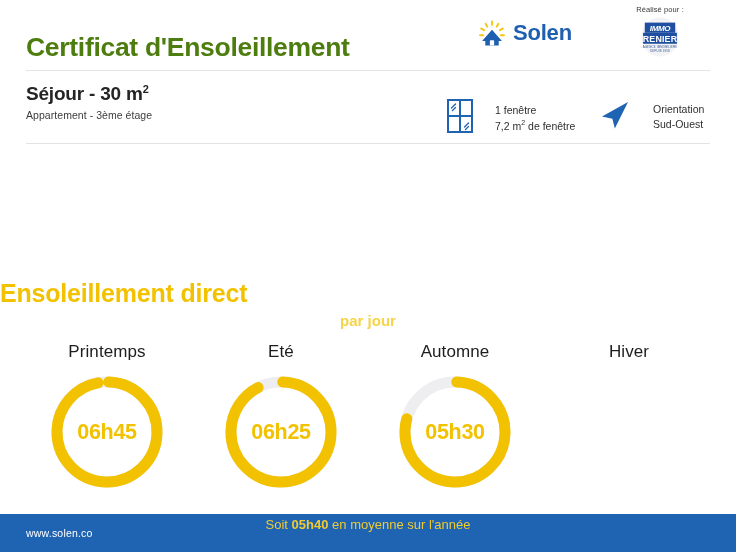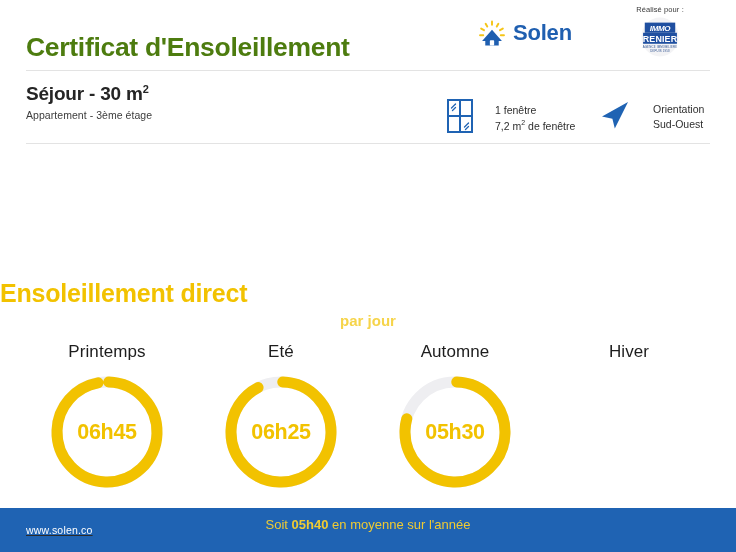--- a/index.html
+++ b/index.html
@@ -200,27 +200,26 @@
     left: 0; right: 0;
     text-align: center;
     font-size: 13px;
     color: #efcb33;
   }
   .average-line b { font-weight: bold; color: #efcb33; }
 
   
   .footer {
     flex: none;
-    height: 44px;
+    height: 38px;
     background: #1f63b3;
     display: flex;
     align-items: center;
     padding-left: 26px;
     box-sizing: border-box;
-    text-decoration: underline;
   }
   .footer-url {
     color: #ffffff;
     font-size: 10.5px;
     letter-spacing: 0.2px;
   }
 </style>
 </head>
 <body>
 

